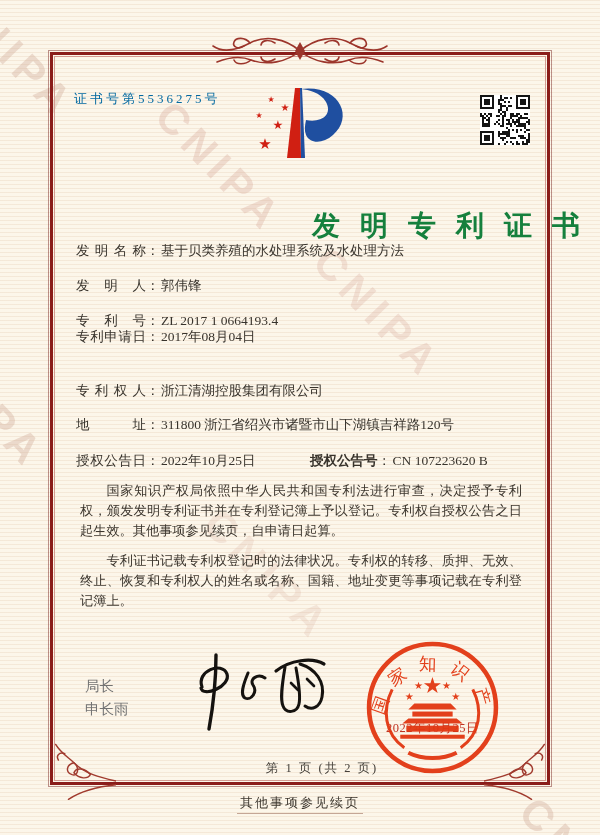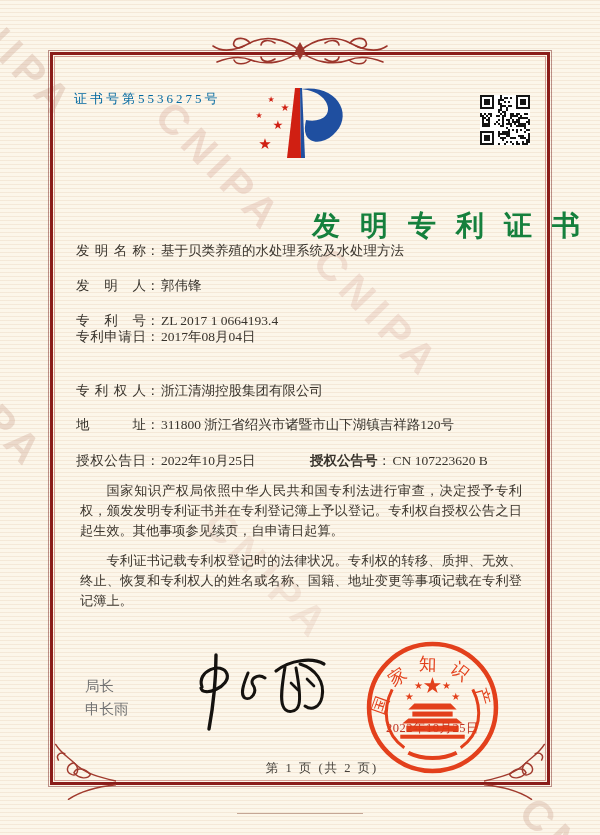--- a/index.html
+++ b/index.html
@@ -377,15 +377,16 @@
       <path d="M40,86 h60 l-6,-5 h-48 z"></path>
       <rect x="44" y="88" width="52" height="6"></rect>
       <rect x="38" y="97" width="64" height="4"></rect>
       <path d="M30,52 C20,72 22,96 42,110" stroke="#e23711" stroke-width="3" fill="none"></path>
       <path d="M110,52 C120,72 118,96 98,110" stroke="#e23711" stroke-width="3" fill="none"></path>
       <path d="M46,115 C60,122 80,122 94,115" stroke="#e23711" stroke-width="4" fill="none"></path>
     </g>
   </svg>
 
   <div class="page-info">第 1 页 (共 2 页)</div>
+  <div class="cont-note">其他事项参见续页</div>
   <div class="cont-underline"></div>
 
 </div>
 
 </body></html>

